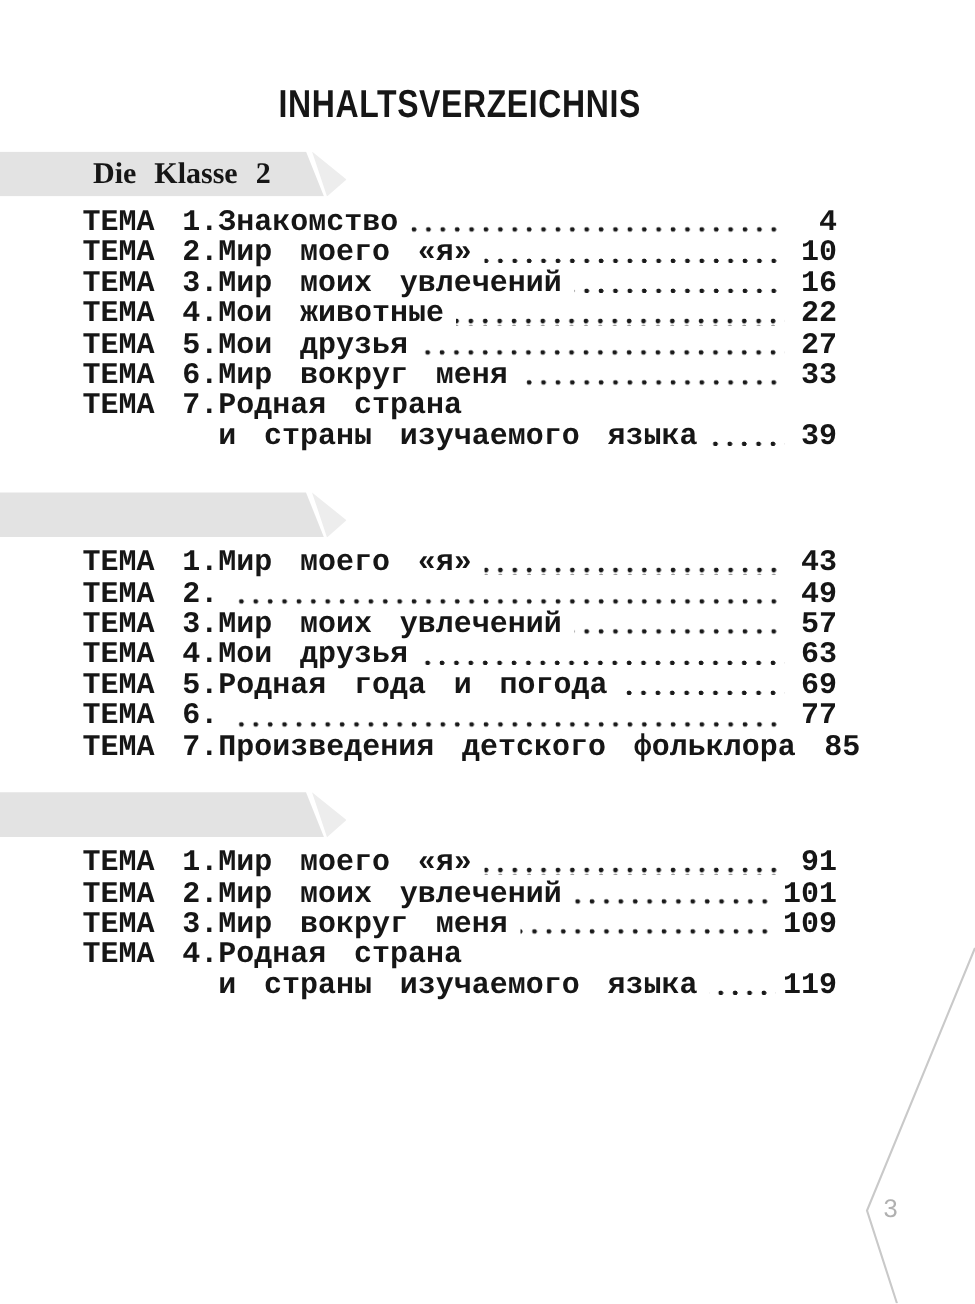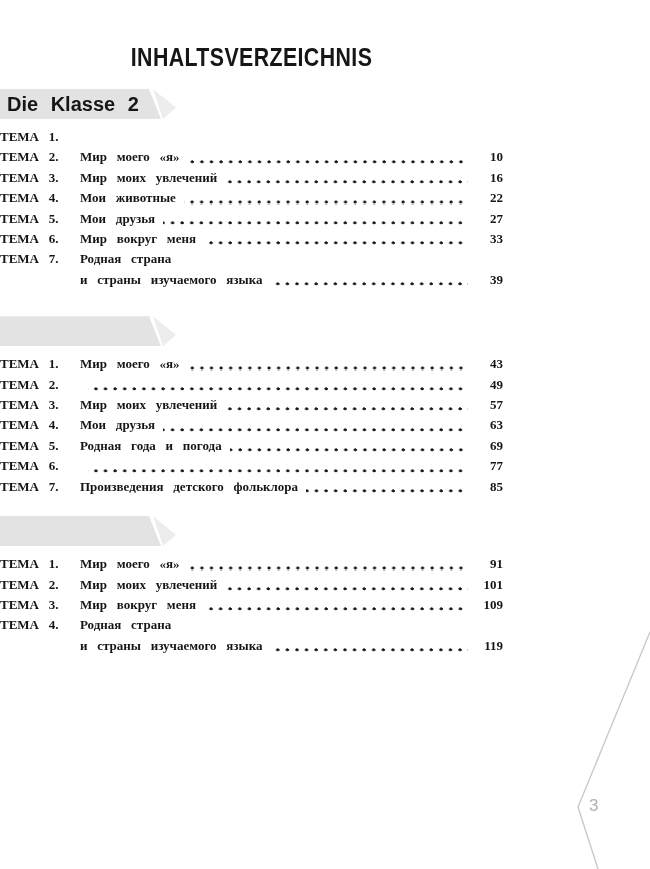--- a/index.html
+++ b/index.html
@@ -6,22 +6,23 @@
   body {
     width: 650px; height: 869px;
     background: #ffffff;
     overflow: hidden;
     position: relative;
     font-family: "Liberation Serif", serif;
     color: var(--text-color, #161616);
   }
   .content {
     position: relative;
+    margin-left: 55px;
     width: 503px;
-    padding-top: 42px;
+    padding-top: 54px;
   }
   
   .toc-title {
     margin: 0; padding: 0;
     height: 30px; line-height: 30px;
     text-align: center;
     font-family: "Liberation Sans", sans-serif;
     font-weight: bold;
     font-size: 26px;
     letter-spacing: 0.5px;
@@ -46,33 +47,34 @@
     clip-path: polygon(0 0, 204px 0, 216px 100%, 0 100%);
   }
   .banner-tip {
     position: absolute; inset: 0;
     background: var(--banner-tip-color, #ededed);
     clip-path: polygon(208px 0, 231px 62%, 218px 100%);
   }
   .banner-label {
     position: absolute; left: 62px; top: 0;
     line-height: 30px;
-    font-family: Liberation Sans, sans-serif;
+    font-family: Liberation Serif, serif;
     font-weight: bold;
     font-size: 20px;
     word-spacing: 7px;
     white-space: nowrap;
   }
   
   .entries {
     margin-top: 8px;
-    font-size: 13px;
+    font-size: 20px;
     font-weight: bold;
     line-height: 20.4px;
     word-spacing: 6.5px;
+    font-family: Liberation Mono, monospace;
   }
   .entry { display: flex; align-items: flex-start; }
   .entry-label { flex: 0 0 80px; white-space: nowrap; }
   .entry-main { flex: 1 1 auto; min-width: 0; }
   .entry-line { display: flex; }
   .entry-title { flex: 0 0 auto; white-space: nowrap; }
   .leader {
     flex: 1 1 auto;
     align-self: flex-end;
     height: 4.2px;
@@ -111,20 +113,27 @@
   <div id="sections">
   <section class="toc-section">
     <div class="banner">
       <div class="banner-main"></div>
       <div class="banner-tip"></div>
       <span class="banner-label">Die Klasse 2</span>
     </div>
     <div class="entries">
   <div class="entry">
     <span class="entry-label">ТЕМА 1.</span>
+    <div class="entry-main">
+              <div class="entry-line">
+                <span class="entry-title">Знакомство</span>
+                <span class="leader"></span>
+                <span class="entry-page">4</span>
+              </div>
+            </div>
   </div>
 
   <div class="entry">
     <span class="entry-label">ТЕМА 2.</span>
     <div class="entry-main">
               <div class="entry-line">
                 <span class="entry-title">Мир моего «я»</span>
                 <span class="leader"></span>
                 <span class="entry-page">10</span>
               </div>

